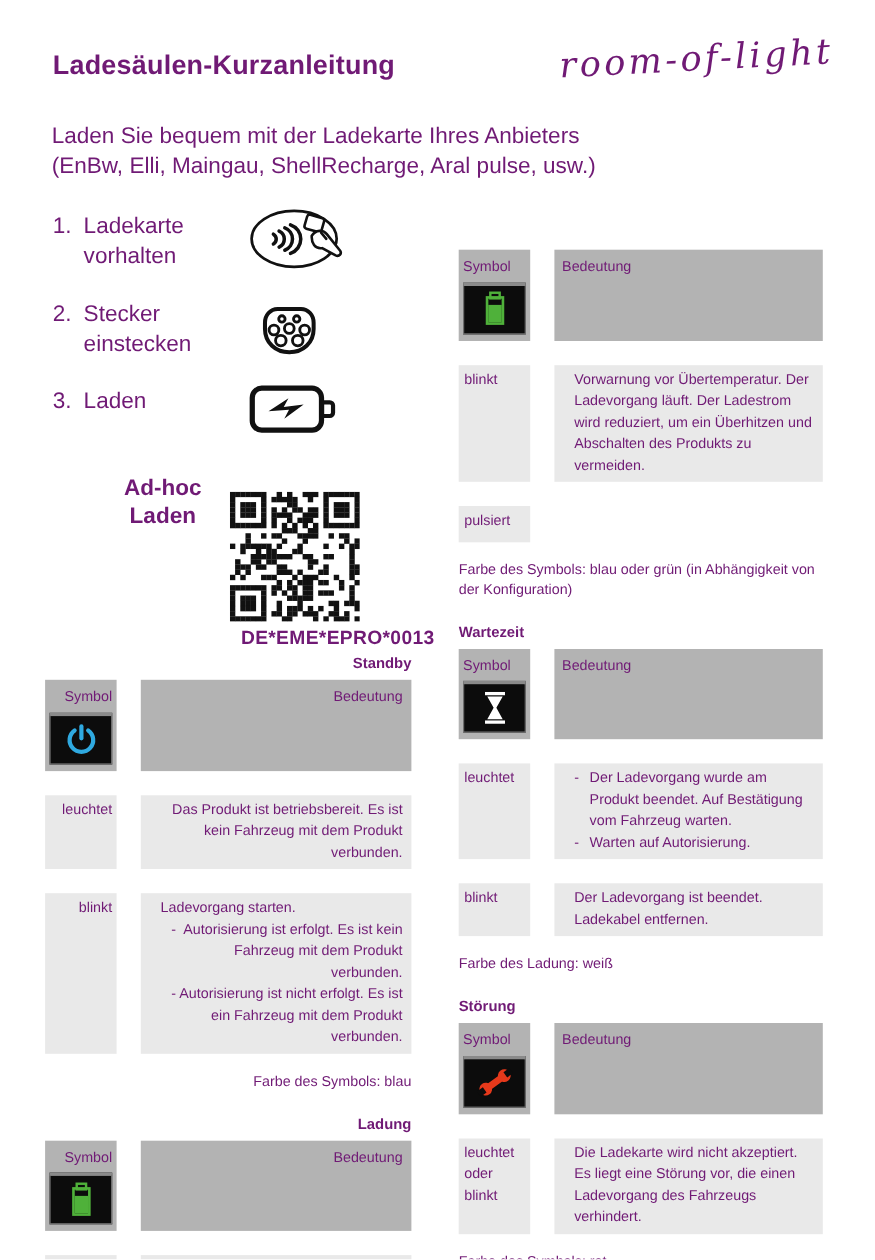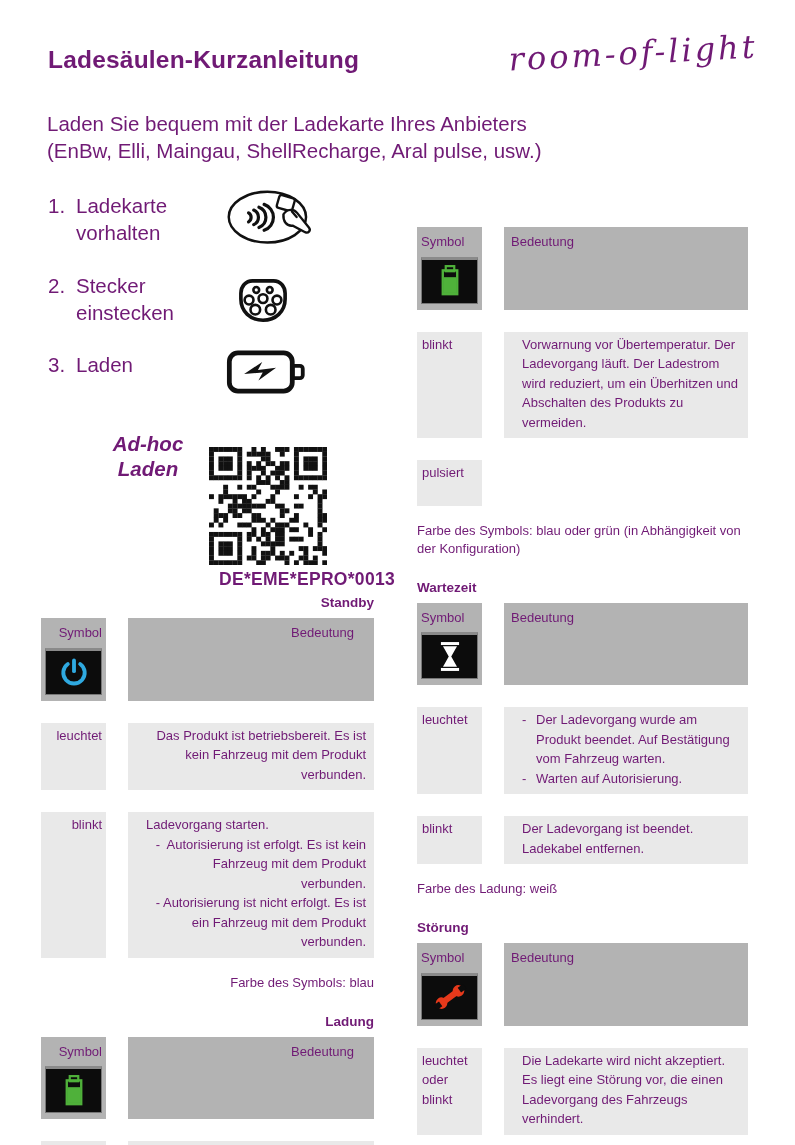--- a/index.html
+++ b/index.html
@@ -17,42 +17,42 @@
   .step{position:absolute;left:48px;font-size:20.5px;line-height:27px;display:flex;}
   .step .num{width:28px;flex:none;}
   .step-icon{position:absolute;}
   .step-icon svg{display:block;}
   .icon-nfc{left:224px;top:186px;}
   .icon-plug{left:236px;top:276px;}
   .icon-batt{left:226px;top:346px;}
 
   
   .adhoc-label{position:absolute;left:102px;top:431px;width:92px;text-align:center;
-               font-weight:bold;font-size:20.5px;line-height:25px;font-style:italic;}
+               font-weight:bold;font-size:20.5px;line-height:25px;}
   .qr-wrap{position:absolute;left:209px;top:447px;width:118px;height:118px;}
   .evse-code{position:absolute;left:133px;top:569px;width:262px;text-align:right;
              font-weight:bold;font-size:17.5px;letter-spacing:.3px;}
 
   
   .col{position:absolute;}
   .col-left{left:41px;top:595px;width:333px;text-align:right;}
   .col-right{left:417px;top:227px;width:331px;}
   .led-section{margin-bottom:22px;}
   .led-section:last-child{margin-bottom:0;}
   .section-heading{font-size:13.5px;font-weight:bold;margin:0 0 8px 0;}
   .tbl{display:grid;grid-template-columns:65px 1fr;column-gap:5px;row-gap:2px;gap:22px;}
   .cell{background:#E9E9E9;font-size:13px;line-height:19.5px;}
   .cell.head{background:#B3B3B3;}
   .sym-head{padding:5px 4px 6px 4px;}
-  .mean-head{padding:5px 20px 6px 7px;}
+  .mean-head{padding:5px 8px 6px 7px;}
   .col-label{margin-bottom:5px;}
   .sym-tile{width:57px;height:47px;background:#0c0c0c;box-sizing:border-box;
             border:1px solid #777;border-top:3px solid #8a8a8a;
             display:flex;align-items:center;justify-content:center;}
-  .cell.term{padding:3px 4px 23px 5px;}
+  .cell.term{padding:3px 4px 10px 5px;}
   .cell.mean{padding:3px 8px 6px 18px;}
   .line{display:flex;}
   .line .dash{width:14px;flex:none;}
   .section-footer{font-size:13px;line-height:18px;margin:16px 0 0 0;}
 </style>
 </head>
 <body>
 
 <div class="page">
 

